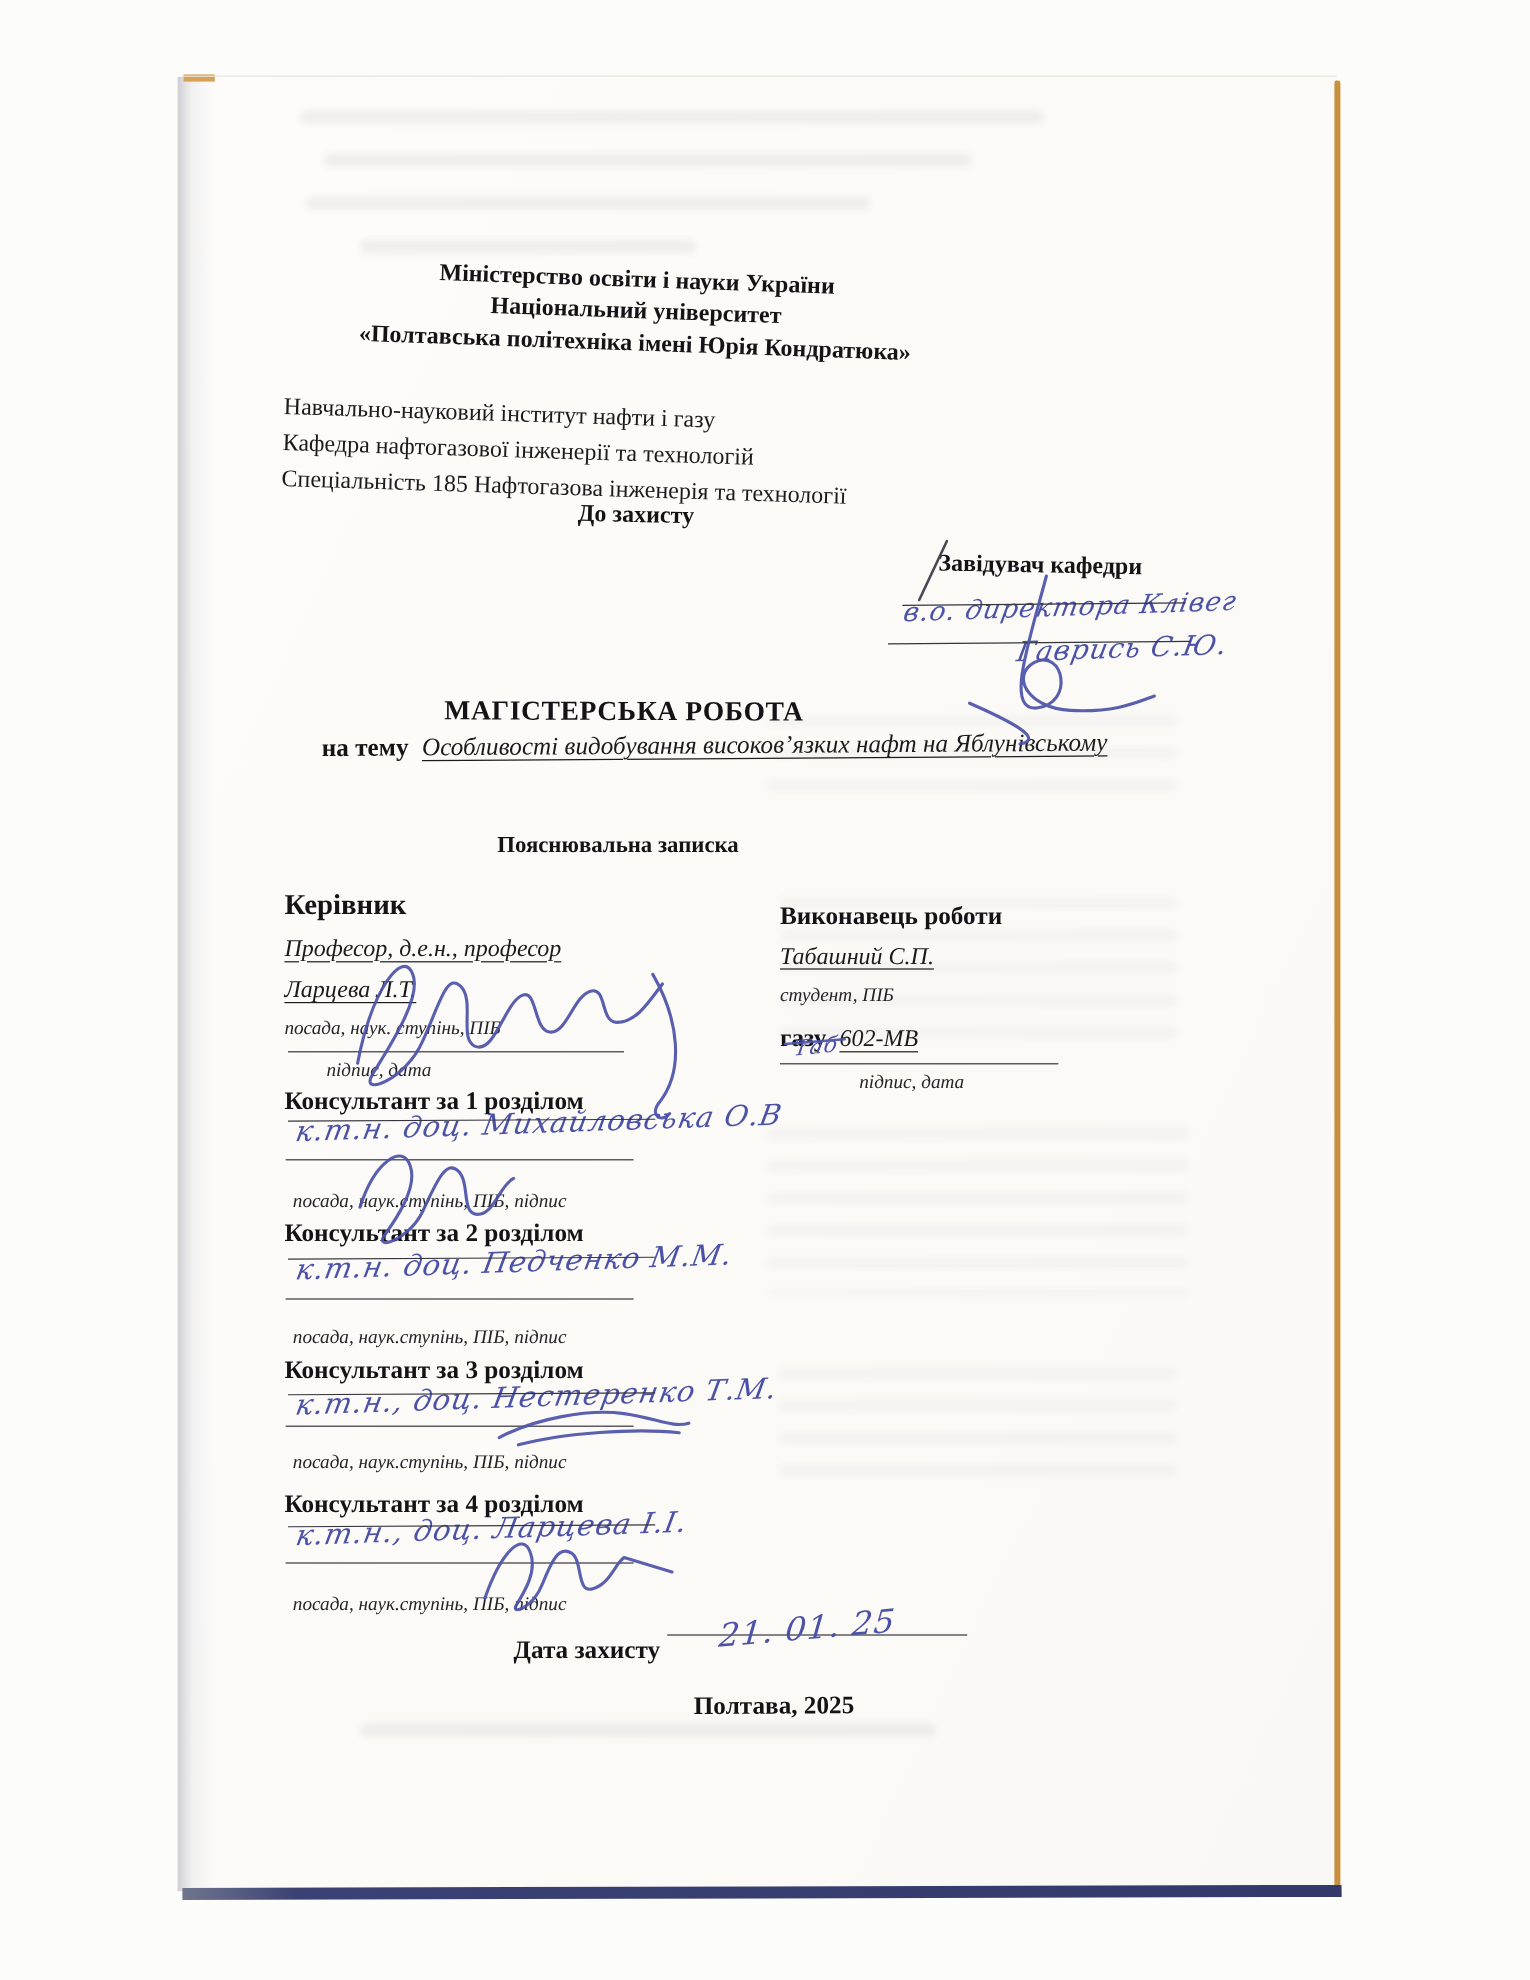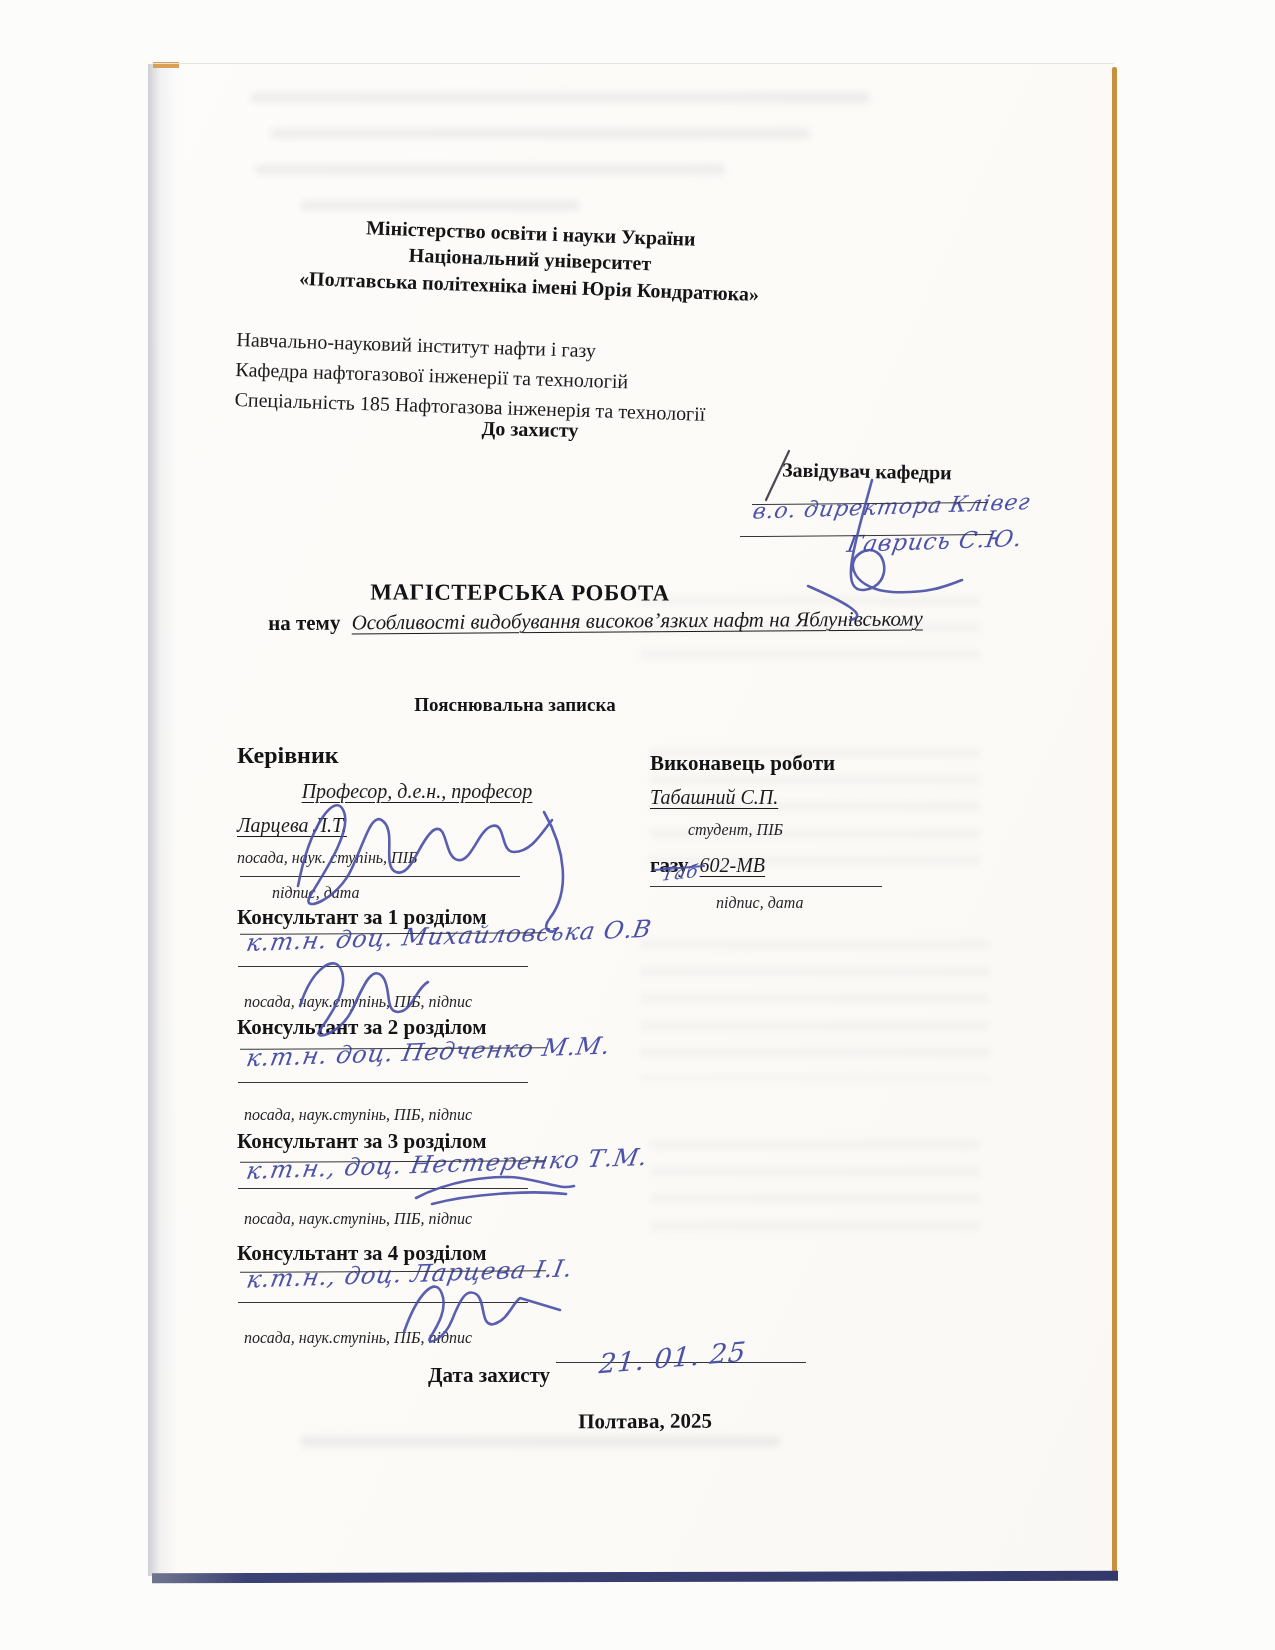--- a/index.html
+++ b/index.html
@@ -73,31 +73,31 @@
 
   <div class="t c b" style="left:140px;top:578px;width:760px;font-size:23px;letter-spacing:.5px;transform:rotate(0.2deg);">МАГІСТЕРСЬКА РОБОТА</div>
   <div class="t nw" style="left:268px;top:610px;font-size:21px;transform:rotate(-0.4deg);transform-origin:left top;">
     <span class="b">на тему</span>
     <span class="i u" style="margin-left:6px;">Особливості видобування високов’язких нафт на Яблунівському</span>
   </div>
   <div class="t c b" style="left:145px;top:692px;width:740px;font-size:19px;">Пояснювальна записка</div>
 
   <div class="t" style="left:237px;top:740px;width:360px;font-size:20px;">
     <div class="b" style="font-size:24px;margin-bottom:6px;">Керівник</div>
-    <div class="i u nw" style="margin-bottom:8px;text-align:center;">Професор, д.е.н., професор</div>
+    <div class="i u nw" style="margin-bottom:8px;">Професор, д.е.н., професор</div>
     <div class="i u nw" style="margin-bottom:9px;">Ларцева Л.Т.</div>
     <div class="i small">посада, наук. ступінь, ПІБ</div>
   </div>
   <div class="rule" style="left:240px;top:876px;width:280px;"></div>
   <div class="t i small" style="left:272px;top:882px;">підпис, дата</div>
 
   <div class="t" style="left:650px;top:750px;width:340px;font-size:20px;">
     <div class="b" style="font-size:21px;margin-bottom:6px;">Виконавець роботи</div>
     <div class="i u nw" style="margin-bottom:9px;">Табашний С.П.</div>
-    <div class="i small" style="margin-bottom:12px;margin-left:38px;">студент, ПІБ</div>
+    <div class="i small" style="margin-bottom:12px;">студент, ПІБ</div>
     <div>
       <span class="b" style="font-size:21px;">газу</span>
       <span class="i u" style="margin-left:6px;">602-МВ</span>
     </div>
   </div>
   <div class="hw" style="left:662px;top:862px;font-size:18px;transform:skewX(-14deg) rotate(-6deg);">Таб</div>
   <div class="rule" style="left:650px;top:886px;width:232px;"></div>
   <div class="t i small" style="left:716px;top:892px;">підпис, дата</div>
 
   <div class="t b nw" style="left:237px;top:904px;font-size:21px;">Консультант за 1 розділом</div>

